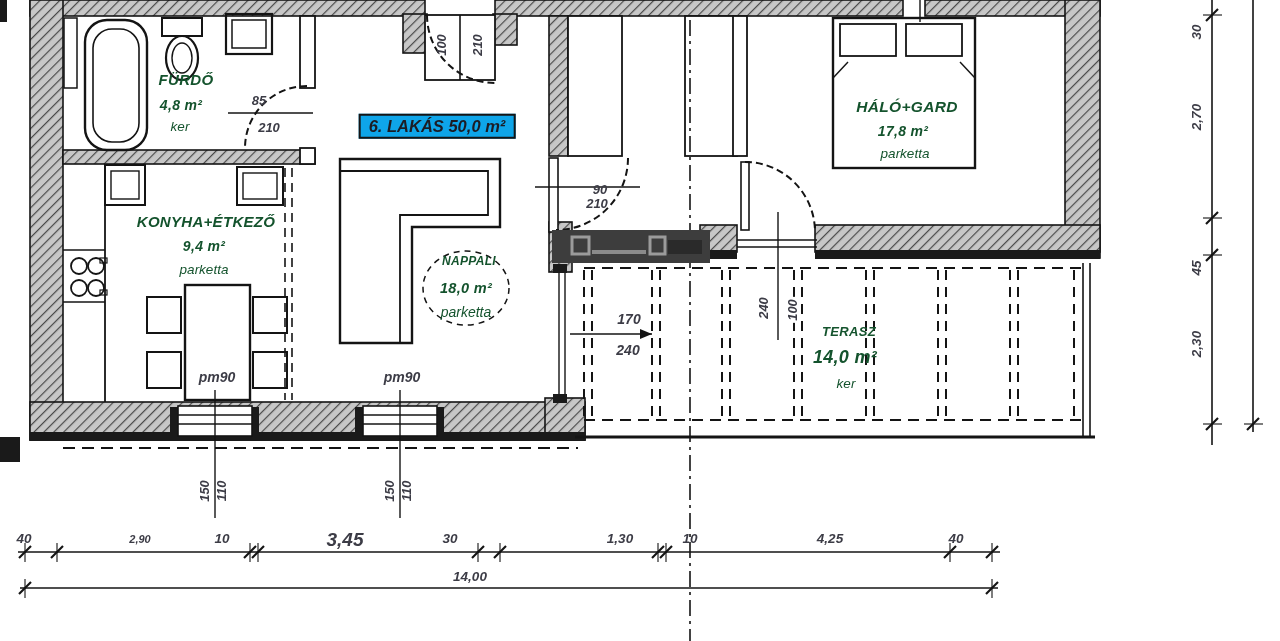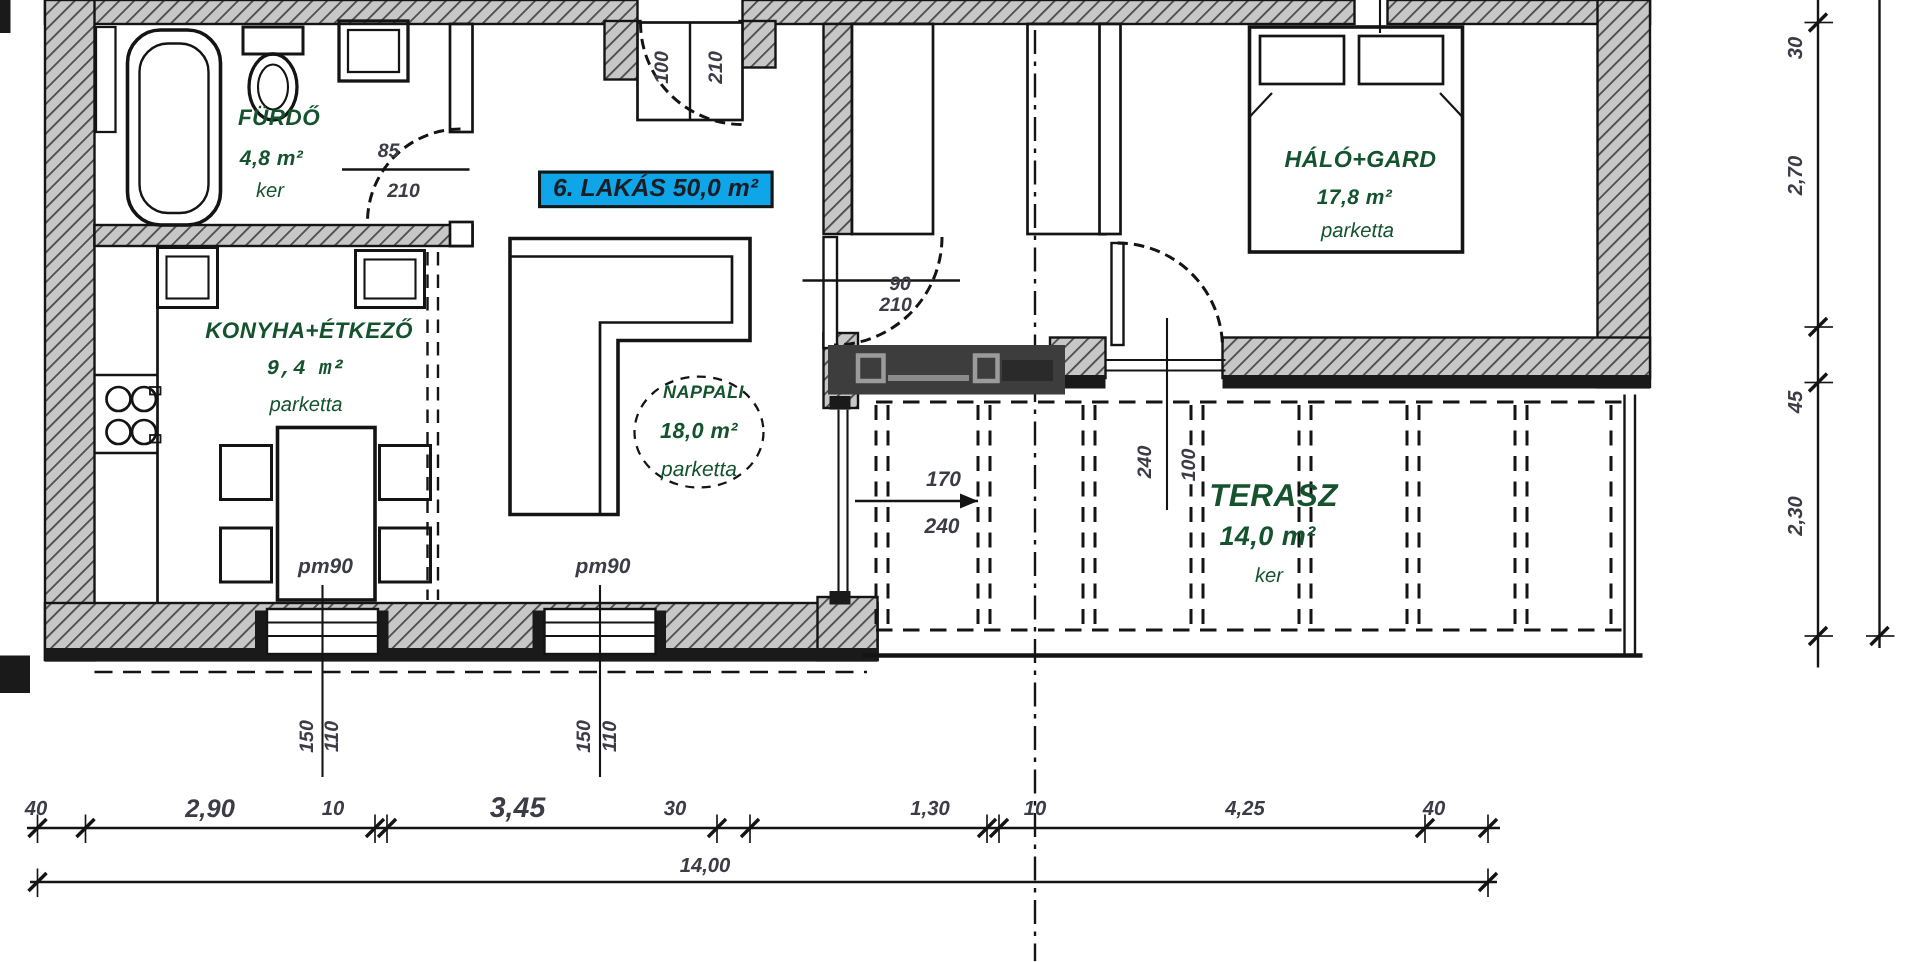--- a/index.html
+++ b/index.html
@@ -260,32 +260,32 @@
   </g>
 </svg>
 
 <div class="lbl unitbox" style="left:437px;top:126px;">6. LAKÁS 50,0 m²</div>
 
 <div class="lbl name" style="left:186px;top:79px;font-size:15px;">FÜRDŐ</div>
 <div class="lbl name" style="left:181px;top:105px;font-size:14px;">4,8 m²</div>
 <div class="lbl" style="left:180px;top:127px;font-size:13.5px;">ker</div>
 
 <div class="lbl name" style="left:206px;top:221px;font-size:15px;">KONYHA+ÉTKEZŐ</div>
-<div class="lbl name" style="left:204px;top:246px;font-size:14px;font-family:Liberation Mono, monospace;">9,4 m²</div>
+<div class="lbl name" style="left:204px;top:246px;font-size:14px;">9,4 m²</div>
 <div class="lbl" style="left:204px;top:270px;font-size:13.5px;">parketta</div>
 
 <div class="lbl name" style="left:469px;top:261px;font-size:12px;">NAPPALI</div>
 <div class="lbl name" style="left:466px;top:288px;font-size:14.5px;">18,0 m²</div>
 <div class="lbl" style="left:466px;top:312px;font-size:14px;">parketta</div>
 
 <div class="lbl name" style="left:907px;top:107px;font-size:15.5px;">HÁLÓ+GARD</div>
 <div class="lbl name" style="left:903px;top:131px;font-size:14px;">17,8 m²</div>
 <div class="lbl" style="left:905px;top:154px;font-size:13.5px;">parketta</div>
 
-<div class="lbl name" style="left:849px;top:331px;font-size:21px;">TERASZ</div>
+<div class="lbl name" style="left:849px;top:331px;font-size:13px;">TERASZ</div>
 <div class="lbl name" style="left:845px;top:357px;font-size:18px;">14,0 m²</div>
 <div class="lbl" style="left:846px;top:384px;font-size:13.5px;">ker</div>
 
 <div class="lbl dim" style="left:259px;top:100px;font-size:13px;">85</div>
 <div class="lbl dim bg" style="left:269px;top:127px;font-size:13px;">210</div>
 
 <div class="lbl dim" style="left:600px;top:173px;font-size:13px;margin-top:16px;">90</div>
 <div class="lbl dim" style="left:597px;top:203px;font-size:13px;">210</div>
 
 <div class="lbl dim rot" style="left:441px;top:45px;font-size:13px;">100</div>
@@ -299,21 +299,21 @@
 
 <div class="lbl dim bg" style="left:217px;top:377px;font-size:14px;">pm90</div>
 <div class="lbl dim bg" style="left:402px;top:377px;font-size:14px;">pm90</div>
 
 <div class="lbl dim rot" style="left:204px;top:491px;font-size:13px;">150</div>
 <div class="lbl dim rot" style="left:221px;top:491px;font-size:13px;">110</div>
 <div class="lbl dim rot" style="left:389px;top:491px;font-size:13px;">150</div>
 <div class="lbl dim rot" style="left:406px;top:491px;font-size:13px;">110</div>
 
 <div class="lbl dim" style="left:24px;top:539px;font-size:13.5px;">40</div>
-<div class="lbl dim" style="left:140px;top:539px;font-size:17px;">2,90</div>
+<div class="lbl dim" style="left:140px;top:539px;font-size:11px;">2,90</div>
 <div class="lbl dim" style="left:222px;top:539px;font-size:13.5px;">10</div>
 <div class="lbl dim" style="left:345px;top:539px;font-size:19px;">3,45</div>
 <div class="lbl dim" style="left:450px;top:539px;font-size:13.5px;">30</div>
 <div class="lbl dim" style="left:620px;top:539px;font-size:13.5px;">1,30</div>
 <div class="lbl dim" style="left:690px;top:539px;font-size:13.5px;">10</div>
 <div class="lbl dim" style="left:830px;top:539px;font-size:13.5px;">4,25</div>
 <div class="lbl dim" style="left:956px;top:539px;font-size:13.5px;">40</div>
 <div class="lbl dim" style="left:470px;top:577px;font-size:13.5px;">14,00</div>
 
 <div class="lbl dim rot" style="left:1197px;top:32px;font-size:13.5px;">30</div>

